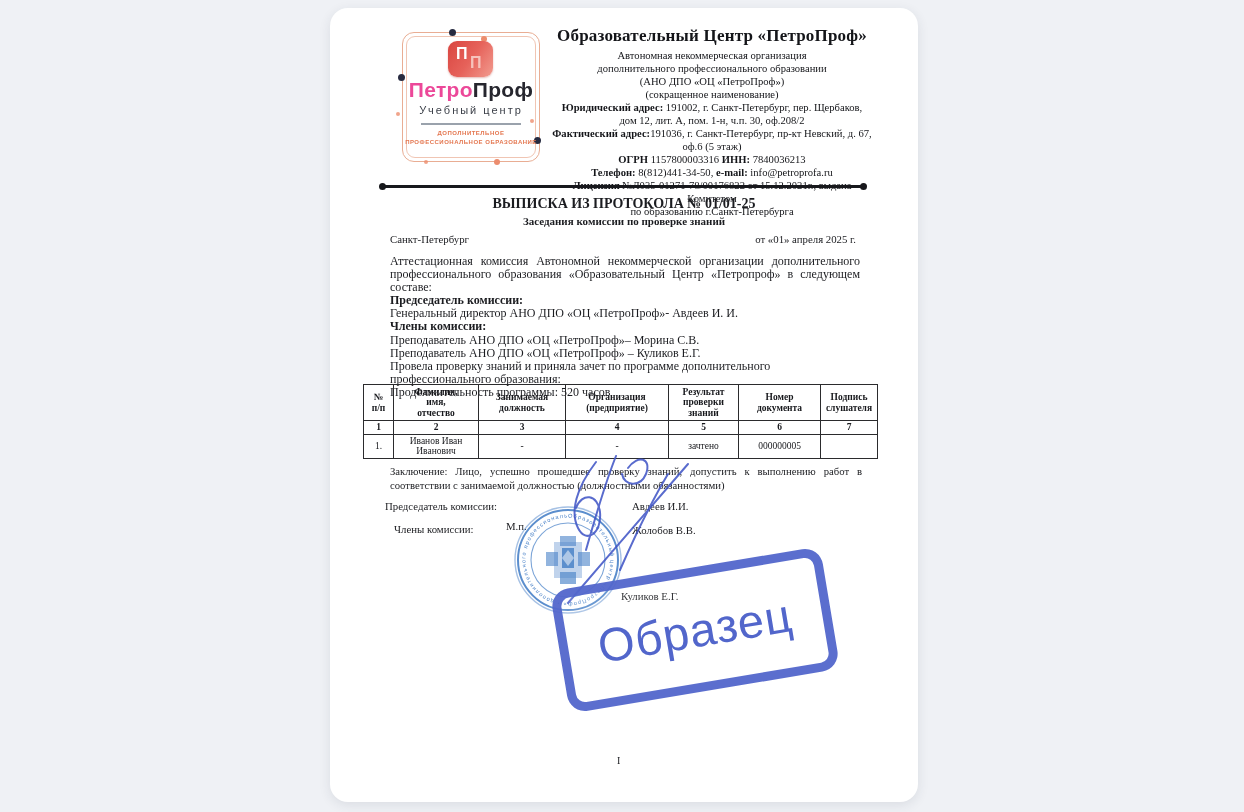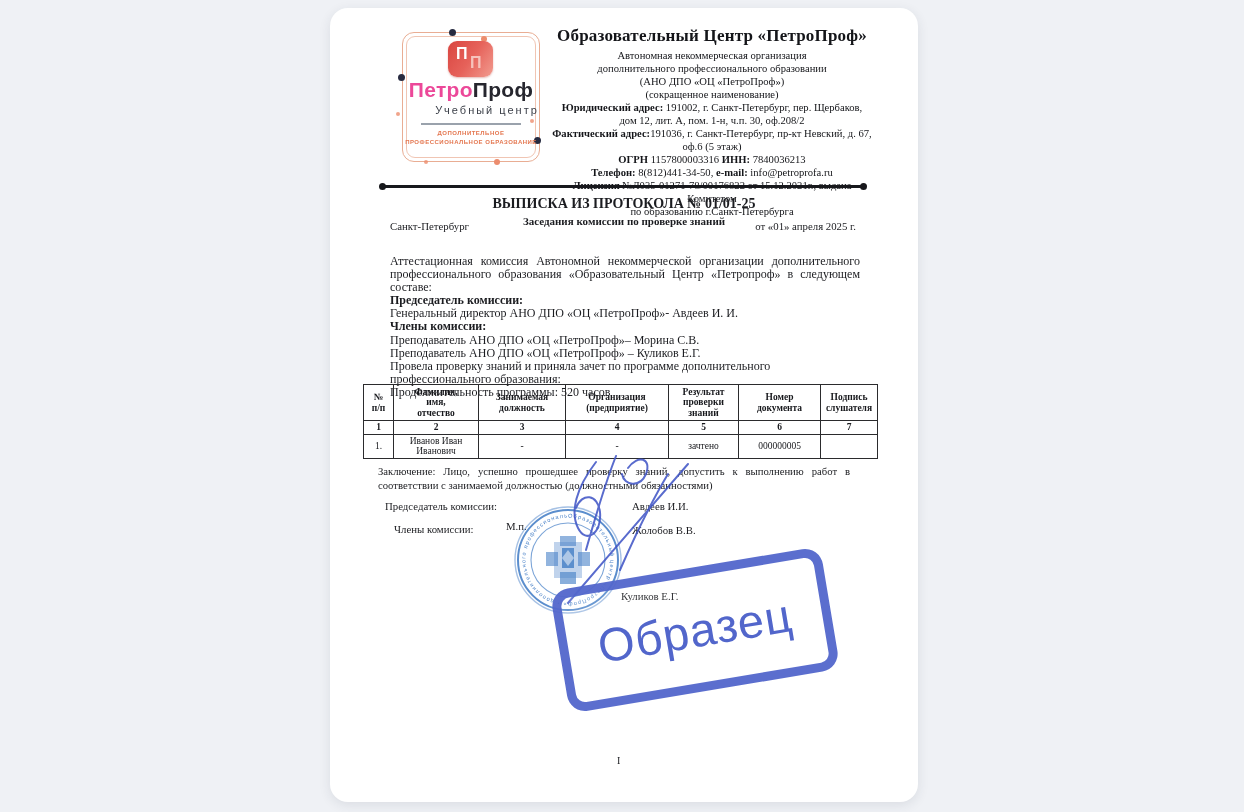--- a/index.html
+++ b/index.html
@@ -19,52 +19,52 @@
   .dot.dark { background:#272b40; width:7px; height:7px; }
   .dot.orange { background:#ec8d6e; width:6px; height:6px; }
   .dot.orange.small { width:4px; height:4px; opacity:.8; }
   .logo-icon { left:46px; top:9px; width:45px; height:36px; border-radius:9px;
                background:linear-gradient(125deg,#d94540 0%,#e6625a 50%,#f29c90 100%);
                box-shadow:0 1px 2px rgba(180,60,50,.35); overflow:hidden; }
   .logo-icon .p1 { position:absolute; left:8px; top:4px; color:#fff; font-weight:bold; font-size:16px; }
   .logo-icon .p2 { position:absolute; left:22px; top:13px; color:#f6c3bc; font-weight:bold; font-size:16px; }
   .logo-name { left:0; top:46px; width:100%; text-align:center; font-weight:bold; font-size:21px; letter-spacing:.3px; }
   .logo-name .a { color:#ec4899; } .logo-name .b { color:#26262e; }
-  .logo-sub { left:0; top:72px; width:100%; text-align:center; font-size:11px; letter-spacing:2px; color:#3c4049;margin-left:16px; }
+  .logo-sub { left:0; top:72px; width:100%; text-align:center; font-size:11px; letter-spacing:2px; color:#3c4049; }
   .logo-line { left:19px; top:91px; width:100px; height:2px; background:#9aa2ac; }
   .logo-tag { left:0; top:97px; width:100%; text-align:center; font-size:6px; font-weight:bold;
               color:#e4764f; letter-spacing:.5px; line-height:9px; }
 
   
   .org-header { left:222px; top:18px; width:320px; text-align:center; color:#141519; }
   .org-name { font-size:17px; font-weight:bold; margin-bottom:3px; letter-spacing:.2px;text-align:center; }
   .hline { font-size:10.6px; line-height:13px; }
 
   
   .divider { left:52px; top:177px; width:482px; height:3px; background:#17181c; }
   .divider .dot { background:#17181c; width:7px; height:7px; top:-2px; }
   .divider .dot.l { left:-3px; } .divider .dot.r { right:-3px; }
   .doc-title { left:0; top:188px; width:588px; text-align:center; font-size:14px; font-weight:bold; }
   .doc-subtitle { left:0; top:207px; width:588px; text-align:center; font-size:11px; font-weight:bold; }
-  .place-date { left:60px; top:212px; width:466px; font-size:10.8px; display:flex; justify-content:space-between; }
+  .place-date { left:60px; top:225px; width:466px; font-size:10.8px; display:flex; justify-content:space-between; }
 
   
   .body-text { left:60px; top:247px; width:470px; font-size:12px; line-height:13.1px; }
   .just { text-align:justify; }
 
   
   .tbl-wrap { left:33px; top:376px; width:514px; }
   table { border-collapse:collapse; table-layout:fixed; width:514px; font-size:9.5px;
           line-height:10.5px; text-align:center; color:#17181c; }
   td, th { border:1px solid #2b2b2d; padding:1px 2px; vertical-align:middle; }
   th { font-weight:bold; white-space:pre-line; }
   tr.hdr { height:36px; } tr.nums { height:13px; font-weight:bold; } tr.data { height:21px; }
 
   
-  .conclusion { left:48px; top:457px; width:472px; font-size:10.7px; line-height:13.5px; text-align:justify; }
+  .conclusion { left:60px; top:457px; width:472px; font-size:10.7px; line-height:13.5px; text-align:justify; }
   .sig { font-size:10.8px; }
 
   
   .seal-svg { left:148px; top:438px; width:230px; height:195px; }
 
   
   .obrazec { left:228px; top:560px; width:274px; height:124px; transform:rotate(-9.5deg);
              border:9px solid rgba(82,102,203,.95); border-radius:18px;
              display:flex; align-items:center; justify-content:center;
              color:#5266cb; font-family:"Liberation Sans", sans-serif; font-size:47px;

